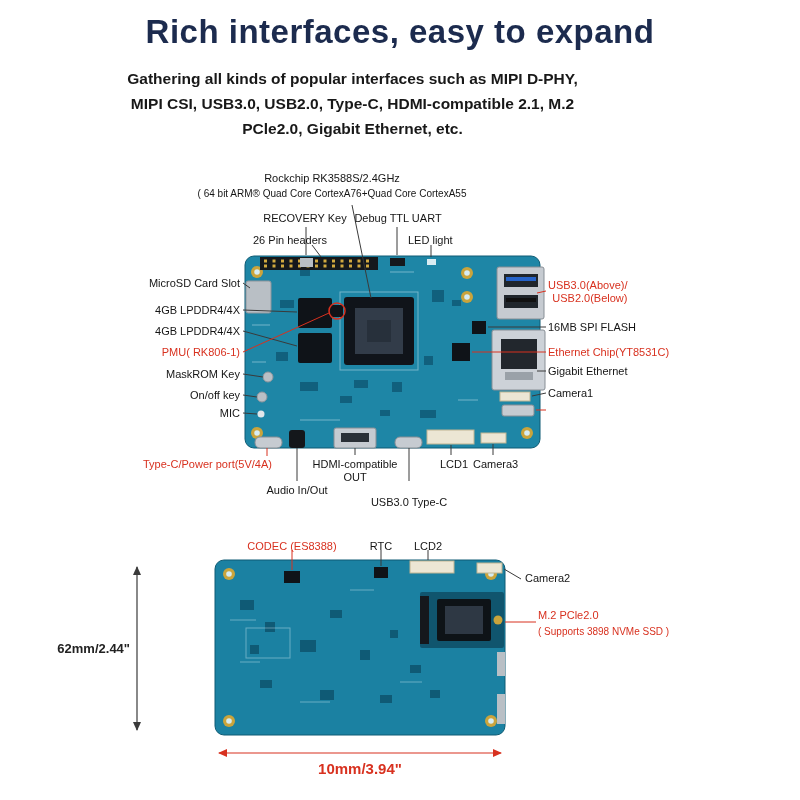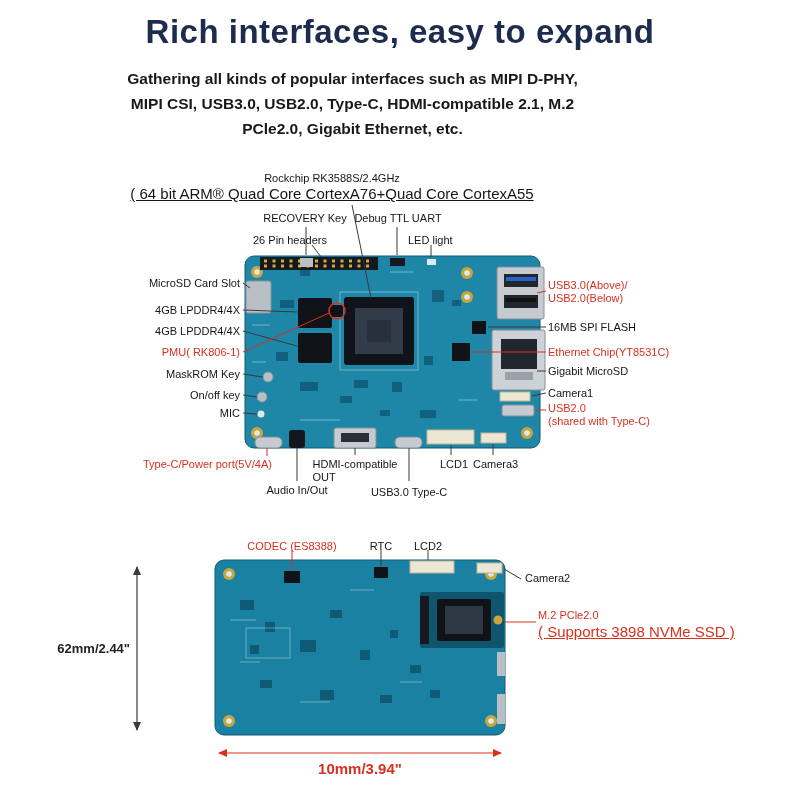--- a/index.html
+++ b/index.html
@@ -4,24 +4,24 @@
 <style>
   html,body{margin:0;padding:0;background:#fff;}
   #canvas{position:relative;width:800px;height:800px;background:#fff;overflow:hidden;
           font-family:"Liberation Sans",sans-serif;}
   .title{position:absolute;top:12px;left:0;width:800px;text-align:center;margin:0;
          font:800 33px/40px "Liberation Sans",sans-serif;color:#1c2b4e;letter-spacing:.5px;}
   .subtitle{position:absolute;top:66px;left:0;width:705px;text-align:center;
             font:600 15.5px/25px "Liberation Sans",sans-serif;color:#181818;white-space:pre-line;}
   svg{position:absolute;left:0;top:0;pointer-events:none;}
   .lbl{position:absolute;font:11px/13px "Liberation Sans",sans-serif;color:#151515;white-space:pre-line;}
-  .red{color:#d8311f;}
+  .red{color:#d8311f;text-align:right;}
   .ra{}
-  .ctr{transform:translateX(-50%);text-align:left;}
-  .sm{font-size:15px;line-height:11px;text-decoration:underline;}
+  .ctr{transform:translateX(-50%);text-align:center;}
+  .sm{font-size:10px;line-height:11px;}
   .dimv{font:600 13px "Liberation Sans",sans-serif;color:#222;}
   .dimh{font:700 15px "Liberation Sans",sans-serif;}
 </style>
 </head>
 <body>
 
 <div id="canvas">
 
   <h1 class="title">Rich interfaces, easy to expand</h1>
   <div class="subtitle">Gathering all kinds of popular interfaces such as MIPI D-PHY,
@@ -215,30 +215,28 @@
   <div class="lbl ra" style="right:560px;top:325px">4GB LPDDR4/4X</div>
   <div class="lbl ra red" style="right:560px;top:346px">PMU( RK806-1)</div>
   <div class="lbl ra" style="right:560px;top:368px">MaskROM Key</div>
   <div class="lbl ra" style="right:560px;top:389px">On/off key</div>
   <div class="lbl ra" style="right:560px;top:407px">MIC</div>
 
   <div class="lbl red" style="left:548px;top:279px">USB3.0(Above)/
 USB2.0(Below)</div>
   <div class="lbl" style="left:548px;top:321px">16MB SPI FLASH</div>
   <div class="lbl red" style="left:548px;top:346px">Ethernet Chip(YT8531C)</div>
-  <div class="lbl" style="left:548px;top:365px">Gigabit MicroSD</div>
+  <div class="lbl" style="left:548px;top:365px">Gigabit Ethernet</div>
   <div class="lbl" style="left:548px;top:387px">Camera1</div>
-  <div class="lbl red" style="left:548px;top:402px">USB2.0
-(shared with Type-C)</div>
 
   <div class="lbl ra red" style="right:528px;top:458px">Type-C/Power port(5V/4A)</div>
   <div class="lbl ctr" style="left:297px;top:484px">Audio In/Out</div>
   <div class="lbl ctr" style="left:355px;top:458px">HDMI-compatible
 OUT</div>
-  <div class="lbl ctr" style="left:409px;top:486px">USB3.0 Type-C</div>
+  <div class="lbl ctr" style="left:409px;top:496px">USB3.0 Type-C</div>
   <div class="lbl" style="left:440px;top:458px">LCD1</div>
   <div class="lbl" style="left:473px;top:458px">Camera3</div>
 
   <div class="lbl ctr red" style="left:292px;top:540px">CODEC (ES8388)</div>
   <div class="lbl ctr" style="left:381px;top:540px">RTC</div>
   <div class="lbl ctr" style="left:428px;top:540px">LCD2</div>
   <div class="lbl" style="left:525px;top:572px">Camera2</div>
   <div class="lbl red" style="left:538px;top:609px">M.2 PCle2.0</div>
   <div class="lbl red sm" style="left:538px;top:626px">( Supports 3898 NVMe SSD )</div>
 

